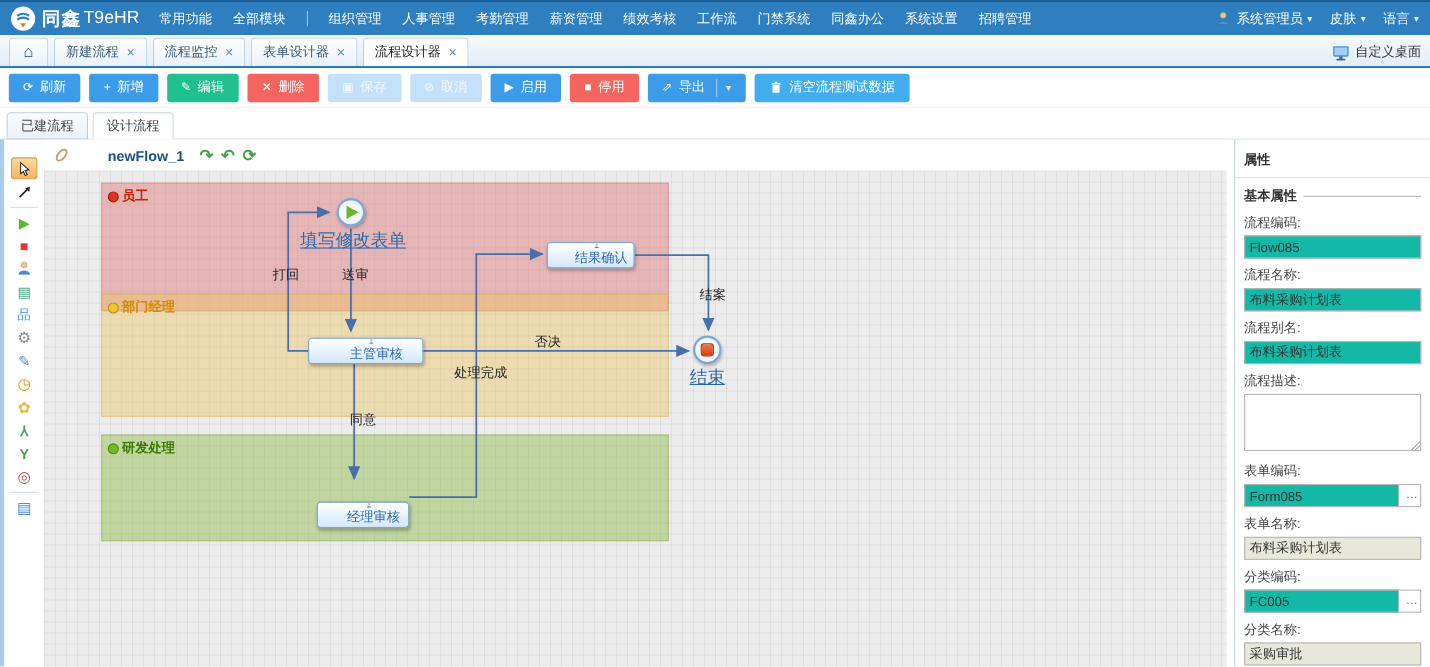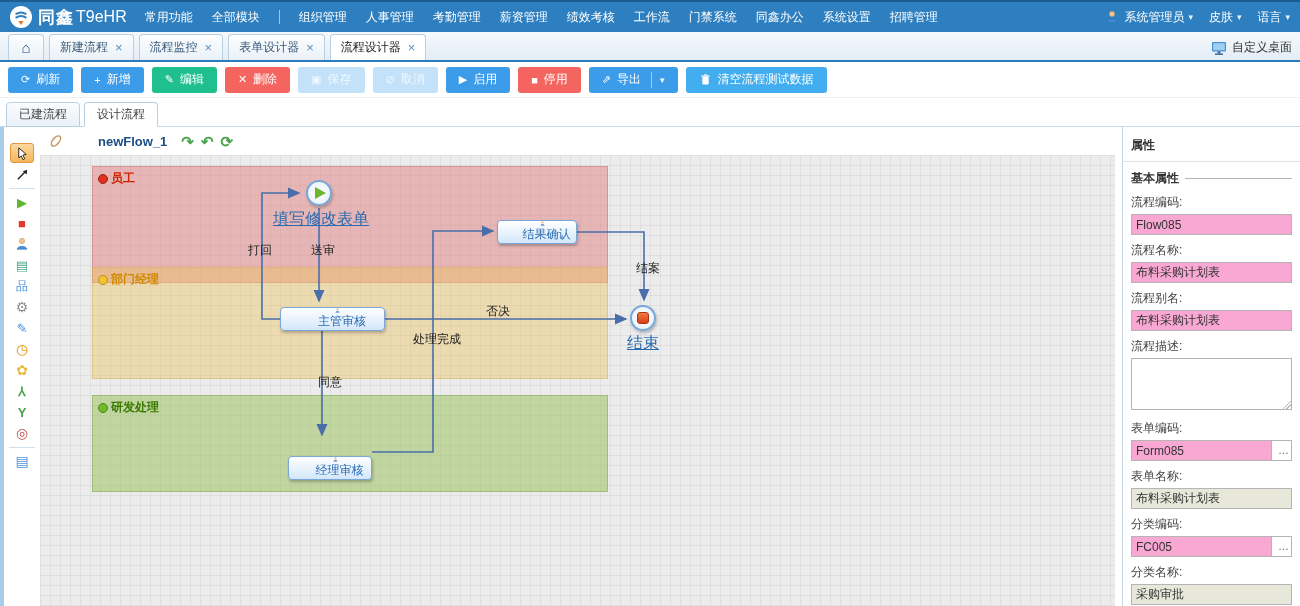--- a/index.html
+++ b/index.html
@@ -105,21 +105,21 @@
   
   #props { width:178px; background:#fff; border-left:1px solid #c8d4e0; display:flex; flex-direction:column; }
   #props-title { font-weight:bold; padding:10px 8px 7px; border-bottom:1px solid #e3e3e3; }
   #props-body { padding:2px 8px 0; }
   .group-head { display:flex; align-items:center; margin:6px 0 2px; }
   .group-head span { font-weight:bold; }
   .group-line { flex:1; height:1px; background:#b5b5b5; margin-left:6px; }
   .fld-label { margin:7px 0 3px; color:#444; }
   .fld-input { width:100%; height:21px; border:1px solid #b5b5b5; padding:1px 4px; font-size:12px;
     font-family:"Liberation Sans", sans-serif; color:#333; }
-  .pink { background:#f9a8d4; }
+  .pink { background:#14b8a6; }
   .ro { background:#e7e8da; }
   .fld-row { display:flex; }
   .fld-row .fld-input { flex:1; }
   .more-btn { width:20px; height:21px; border:1px solid #b5b5b5; border-left:none; background:#fff;
     color:#666; font-size:11px; cursor:pointer; line-height:17px; text-align:center; }
   textarea.fld-input { height:52px; resize:none; background:#fff;
     background-image:linear-gradient(135deg, transparent 52%, #bbb 52%, #bbb 60%, transparent 60%, transparent 72%, #bbb 72%, #bbb 80%, transparent 80%);
     background-size:9px 9px; background-repeat:no-repeat; background-position:bottom right; }
 </style>
 </head>

